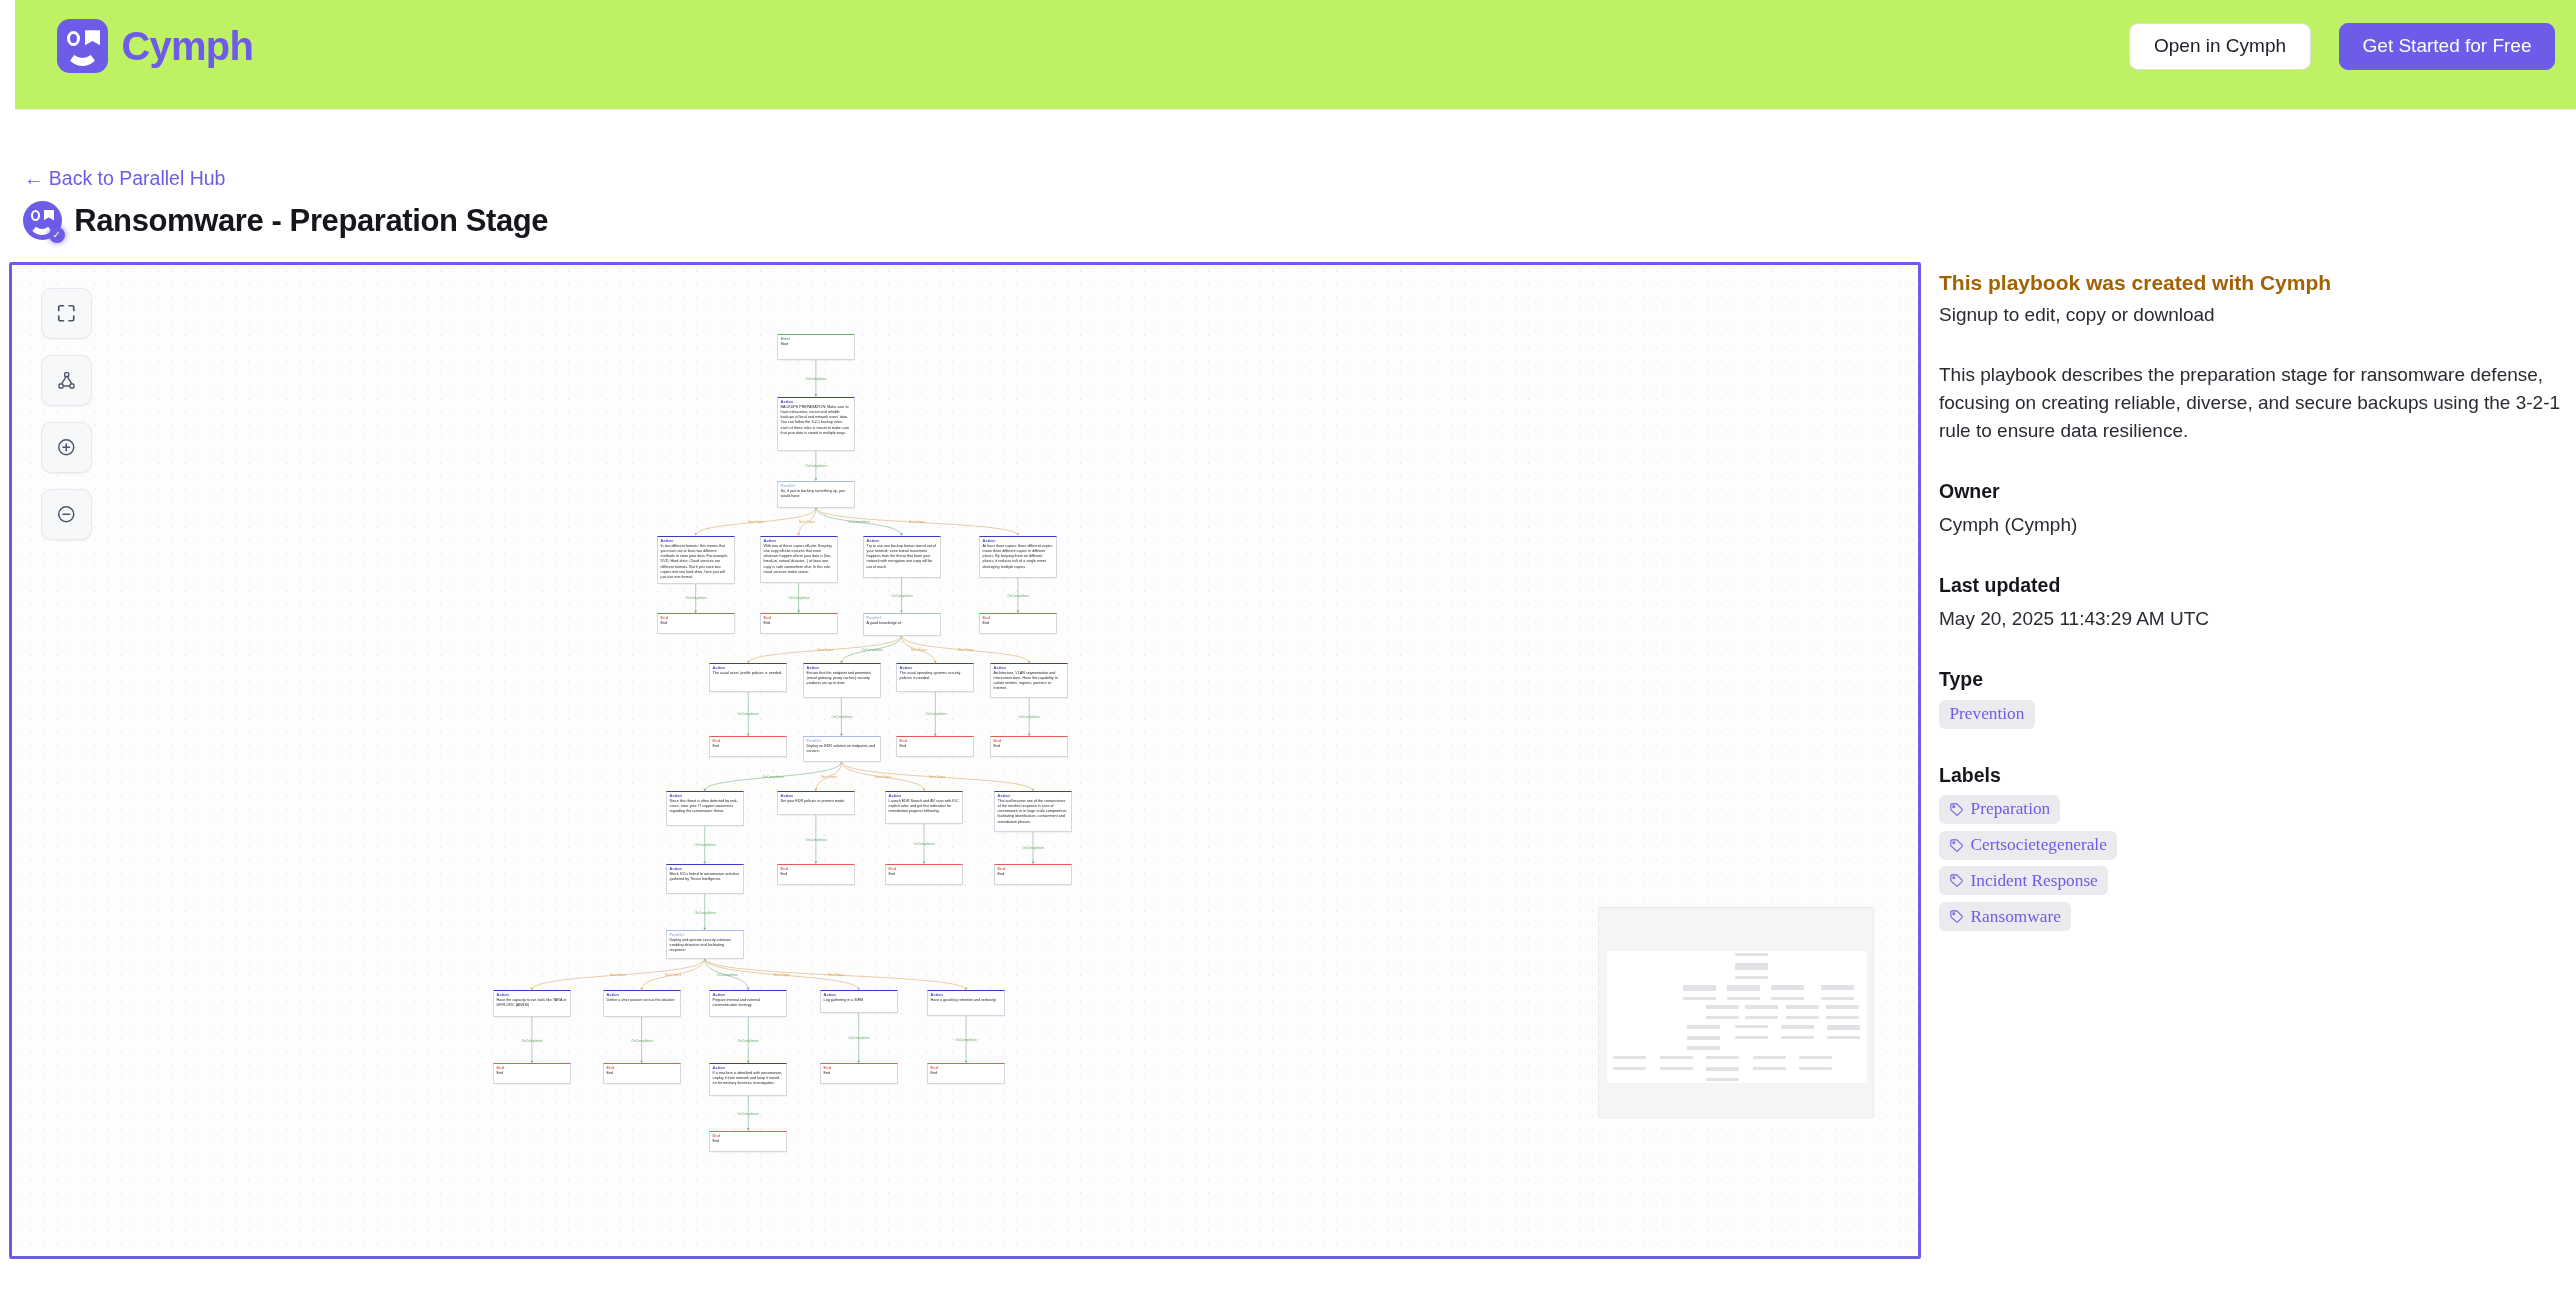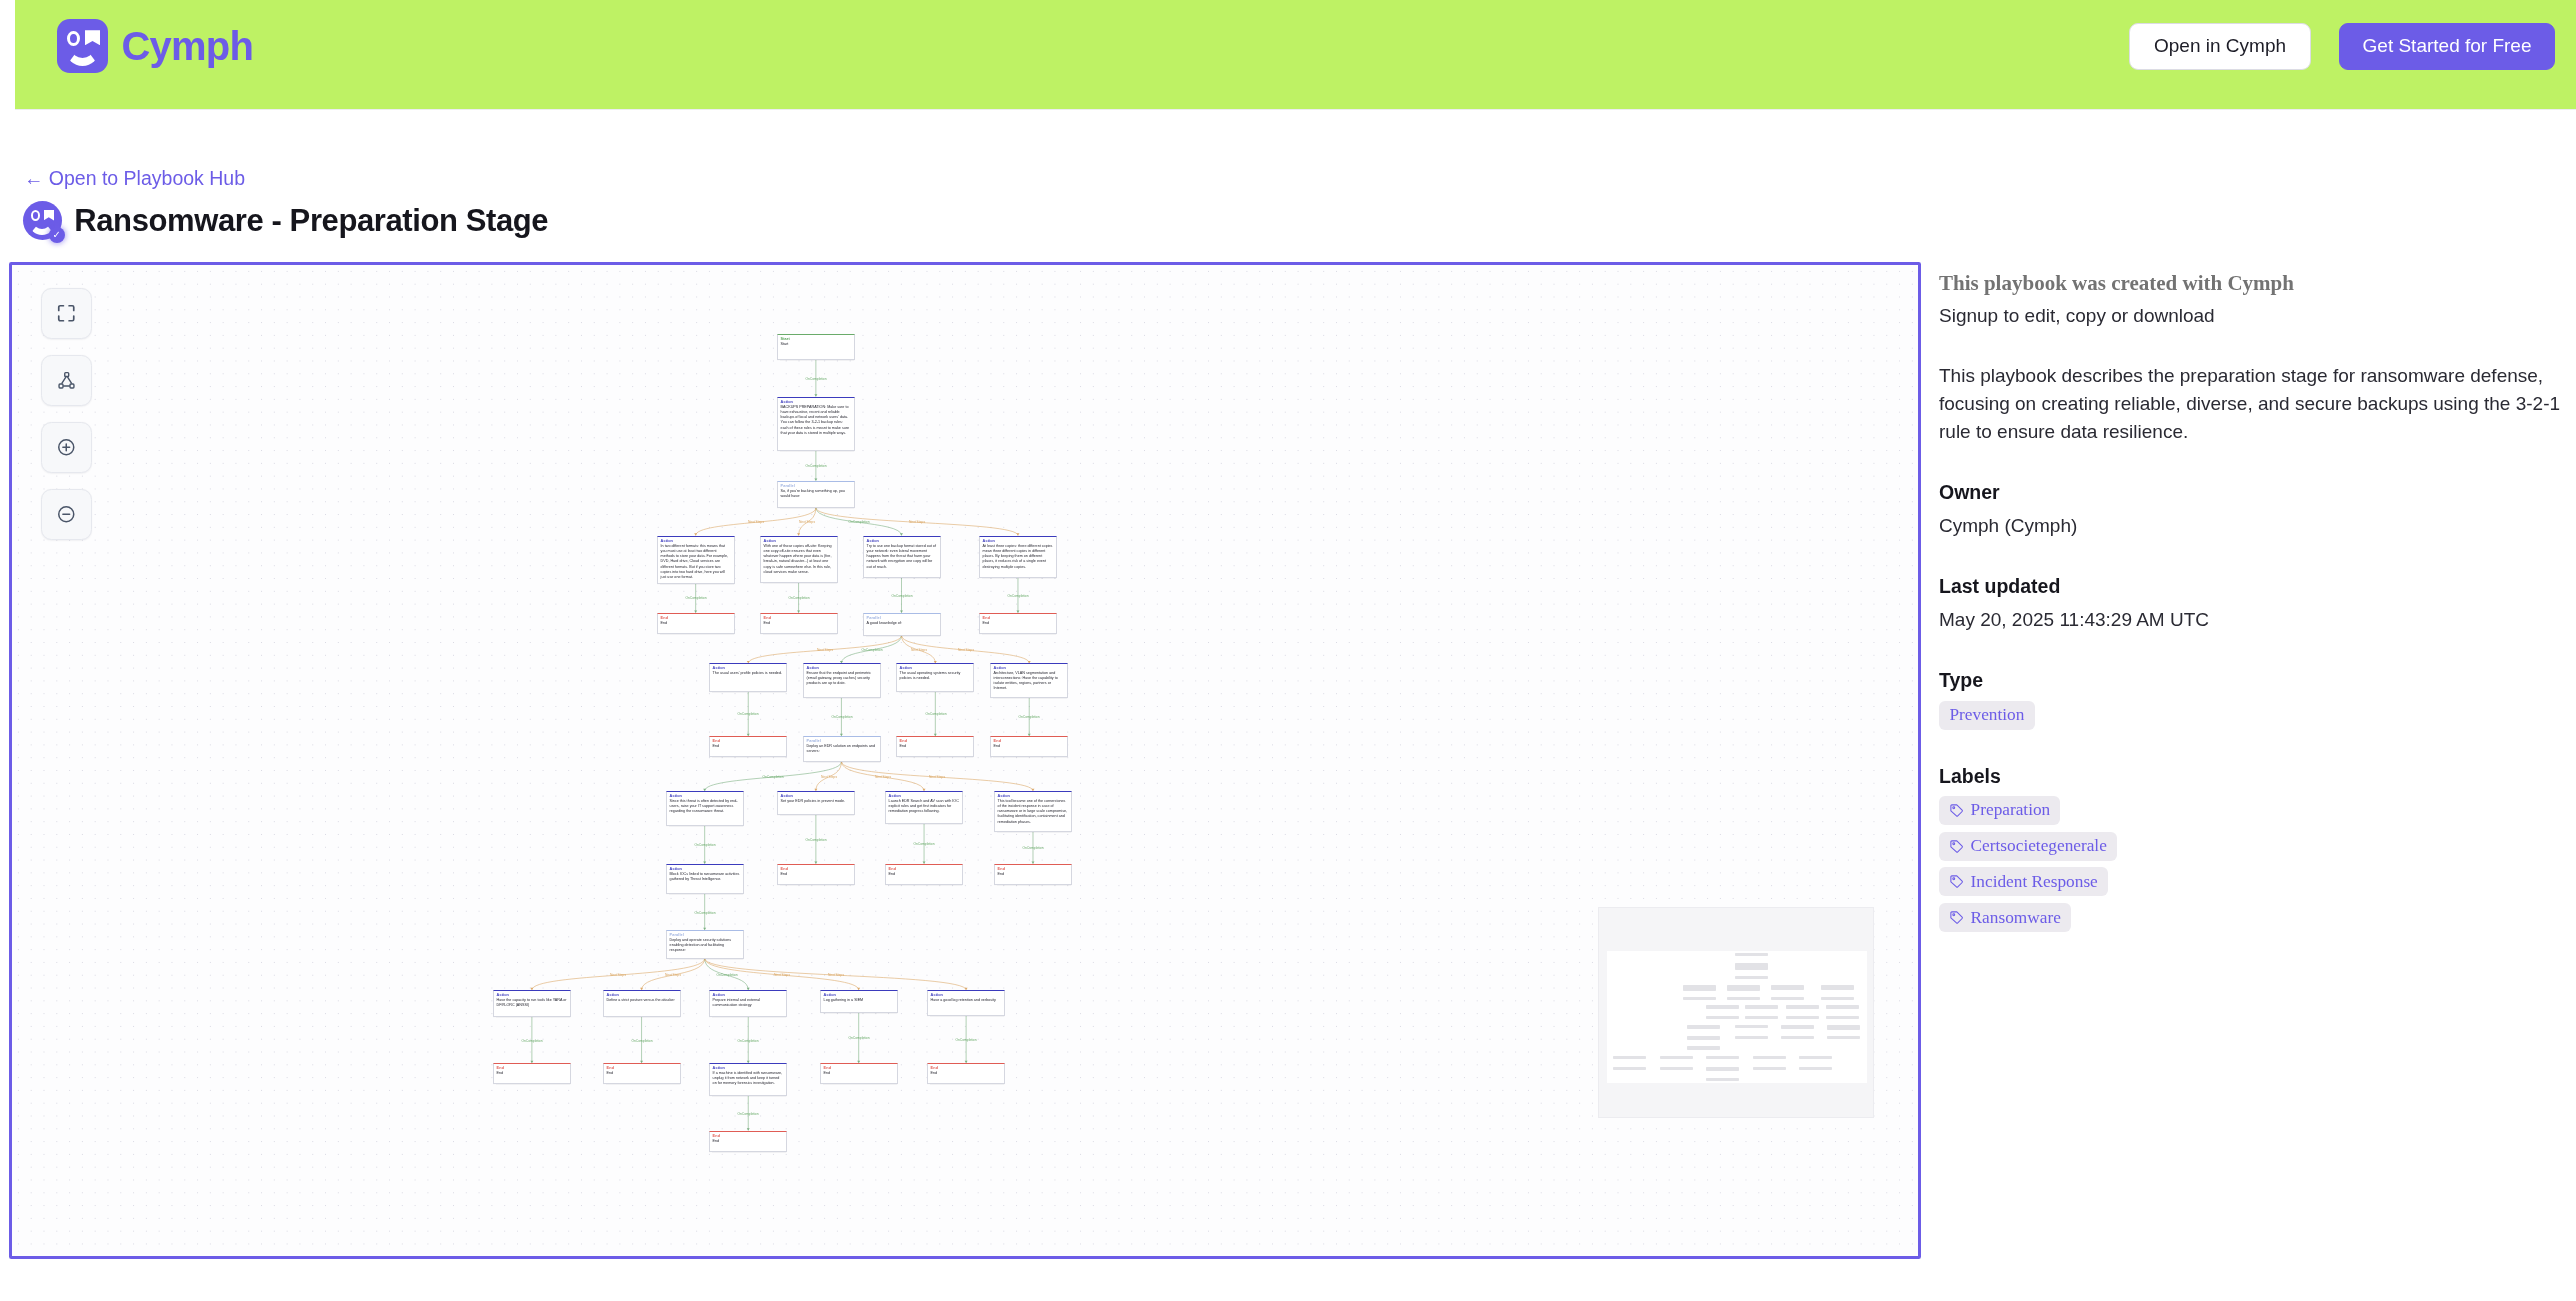--- a/index.html
+++ b/index.html
@@ -182,23 +182,22 @@
     width: 260px; height: 132px; background: #ffffff;
   }
   .mm-node { position: absolute; background: #e2e2e6; border-radius: 0.8px; }
 
   
   #sidepanel {
     position: absolute; left: 1939px; top: 271px;
     width: 624px;
   }
   .sp-headline {
-    font-size: 21px; font-weight: 700; color: #737373;
+    font-size: 21px; font-weight: 700; color: #a16207;
     margin-bottom: 9px;
-    font-family: Liberation Serif, serif;
   }
   .sp-sub { font-size: 19px; color: #2a2a33; }
   .sp-block { margin-top: 35px; }
   .sp-label { font-size: 19.5px; font-weight: 700; color: #16161d; margin-bottom: 8.3px; }
   .sp-text { font-size: 19px; color: #2a2a33; line-height: 1.47; }
   .chip-row { display: flex; flex-wrap: wrap; gap: 6.8px; margin-top: 3px; }
   .chip {
     background: #eceaef; border-radius: 6px;
     padding: 4.5px 9.8px; font-size: 17.3px; color: #6C5CE7;
     display: inline-flex; align-items: center; gap: 6.8px;
@@ -222,21 +221,21 @@
     <div id="brand-text">Cymph</div>
   </div>
   <div id="topbar-actions">
     <div class="btn btn-outline">Open in Cymph</div>
     <div class="btn btn-primary">Get Started for Free</div>
   </div>
 </div>
 
 <div id="backlink">
   <span class="arrow">←</span>
-  <span>Open to Playbook Hub</span>
+  <span>Back to Parallel Hub</span>
 </div>
 
 <div id="page-title-row">
   <div class="title-avatar">
     <span class="ta-eye"></span>
       <span class="ta-flag"></span>
       <span class="ta-smile"></span>
     <span class="ta-check">✓</span>
   </div>
   <div id="page-title">Ransomware - Preparation Stage</div>

